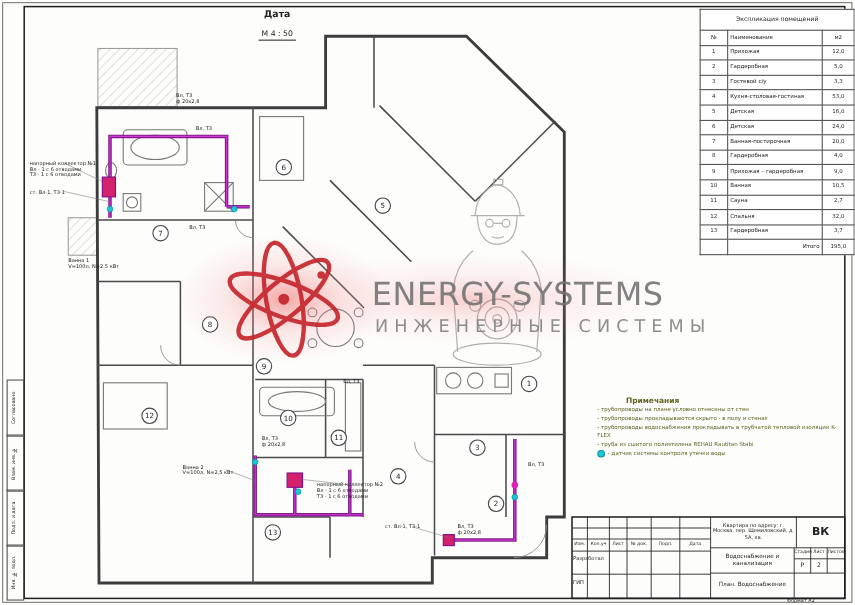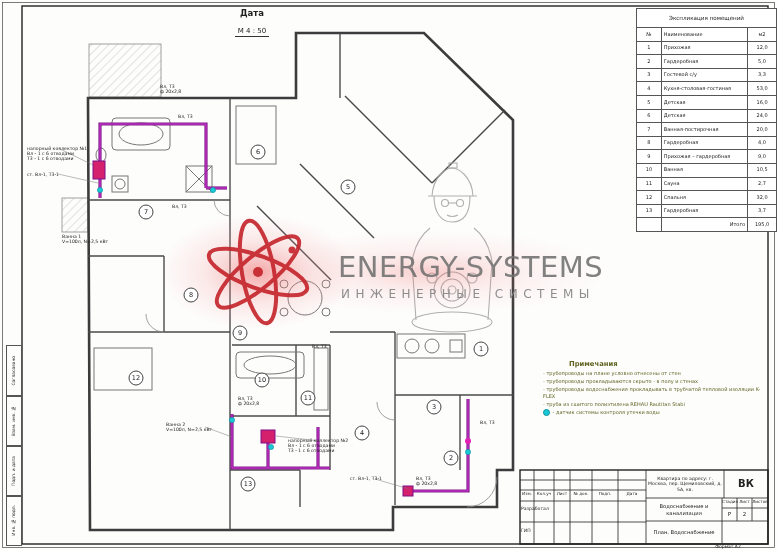--- a/index.html
+++ b/index.html
@@ -16,21 +16,21 @@
   .room-table td,.room-table th{border:0.6px solid #555;font-size:5px;font-weight:normal;
      padding:0 2px;height:12.6px;text-align:center;line-height:1.1;}
   .room-table .tbl-title{font-size:5.6px;height:18px;}
   .room-table .name-col{text-align:left;width:82px;}
   .room-table .num-col{width:20px;}
   .room-table .area-col{width:24px;}
   .room-table .total-label{text-align:right;}
   
   .wm-brand{left:338px;top:250px;font-size:29px;font-weight:normal;color:rgba(112,112,112,.88);
       letter-spacing:0.5px;white-space:nowrap;}
-  .wm-tag{left:341px;top:287px;font-size:12px;color:rgba(130,130,130,.9);letter-spacing:5.5px;white-space:nowrap;}
+  .wm-tag{left:341px;top:287px;font-size:16px;color:rgba(130,130,130,.9);letter-spacing:5.5px;white-space:nowrap;}
   
   .notes{left:543px;top:360px;width:228px;color:#5f6220;}
   .notes .notes-title{font-size:6.8px;font-weight:bold;margin-bottom:2px;padding-left:26px;}
   .notes ul{list-style:none;margin:0;padding:0;}
   .notes li{font-size:5px;line-height:1.55;}
   .cyan-dot{display:inline-block;width:5px;height:5px;border-radius:50%;background:#19c9d6;
       border:0.6px solid #0a8fa0;vertical-align:middle;margin-right:1px;}
   
   .tbx{position:absolute;z-index:2;font-size:4.8px;line-height:1.2;}
   .center{display:flex;align-items:center;justify-content:center;text-align:center;}

